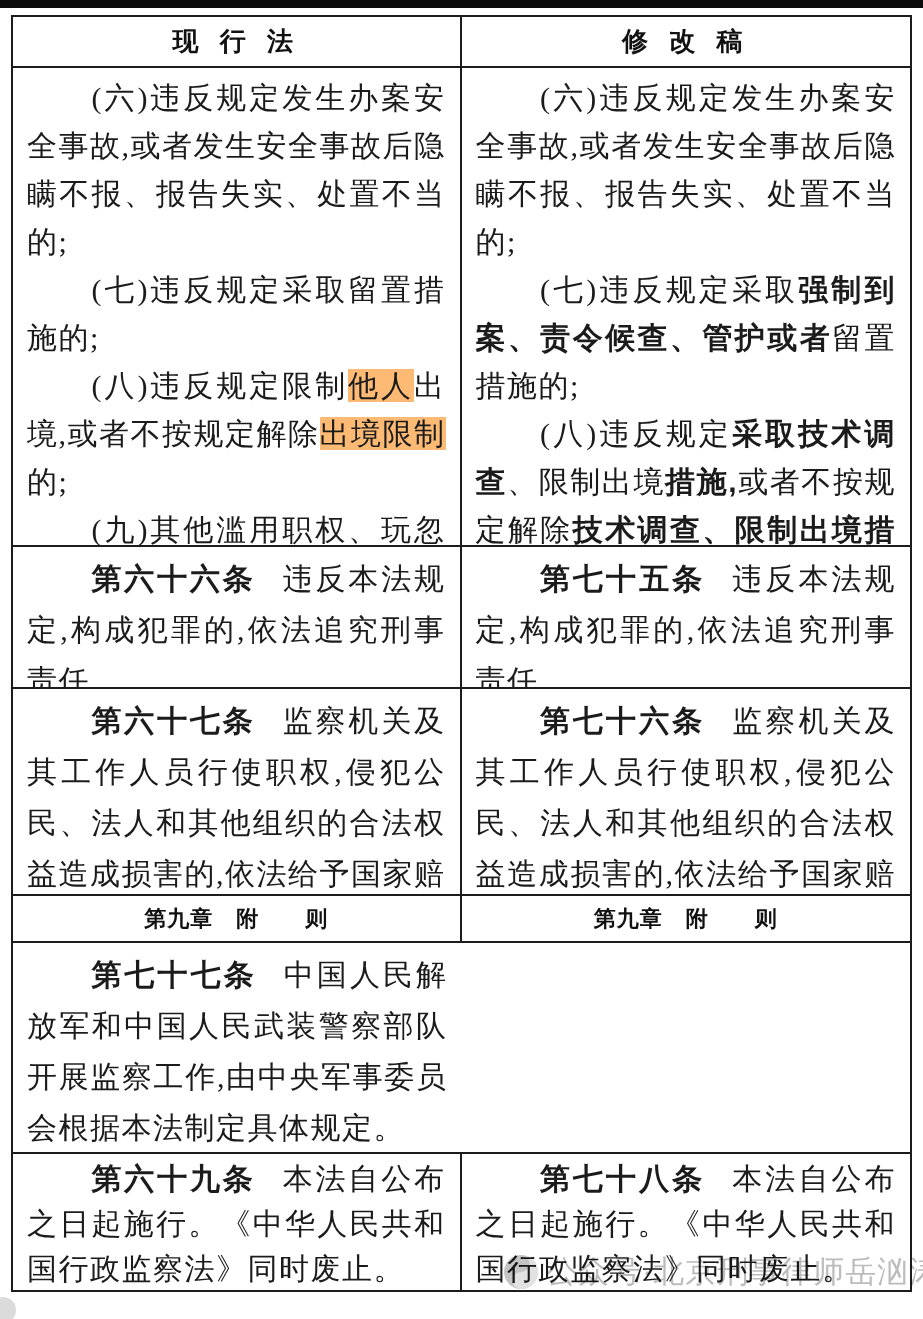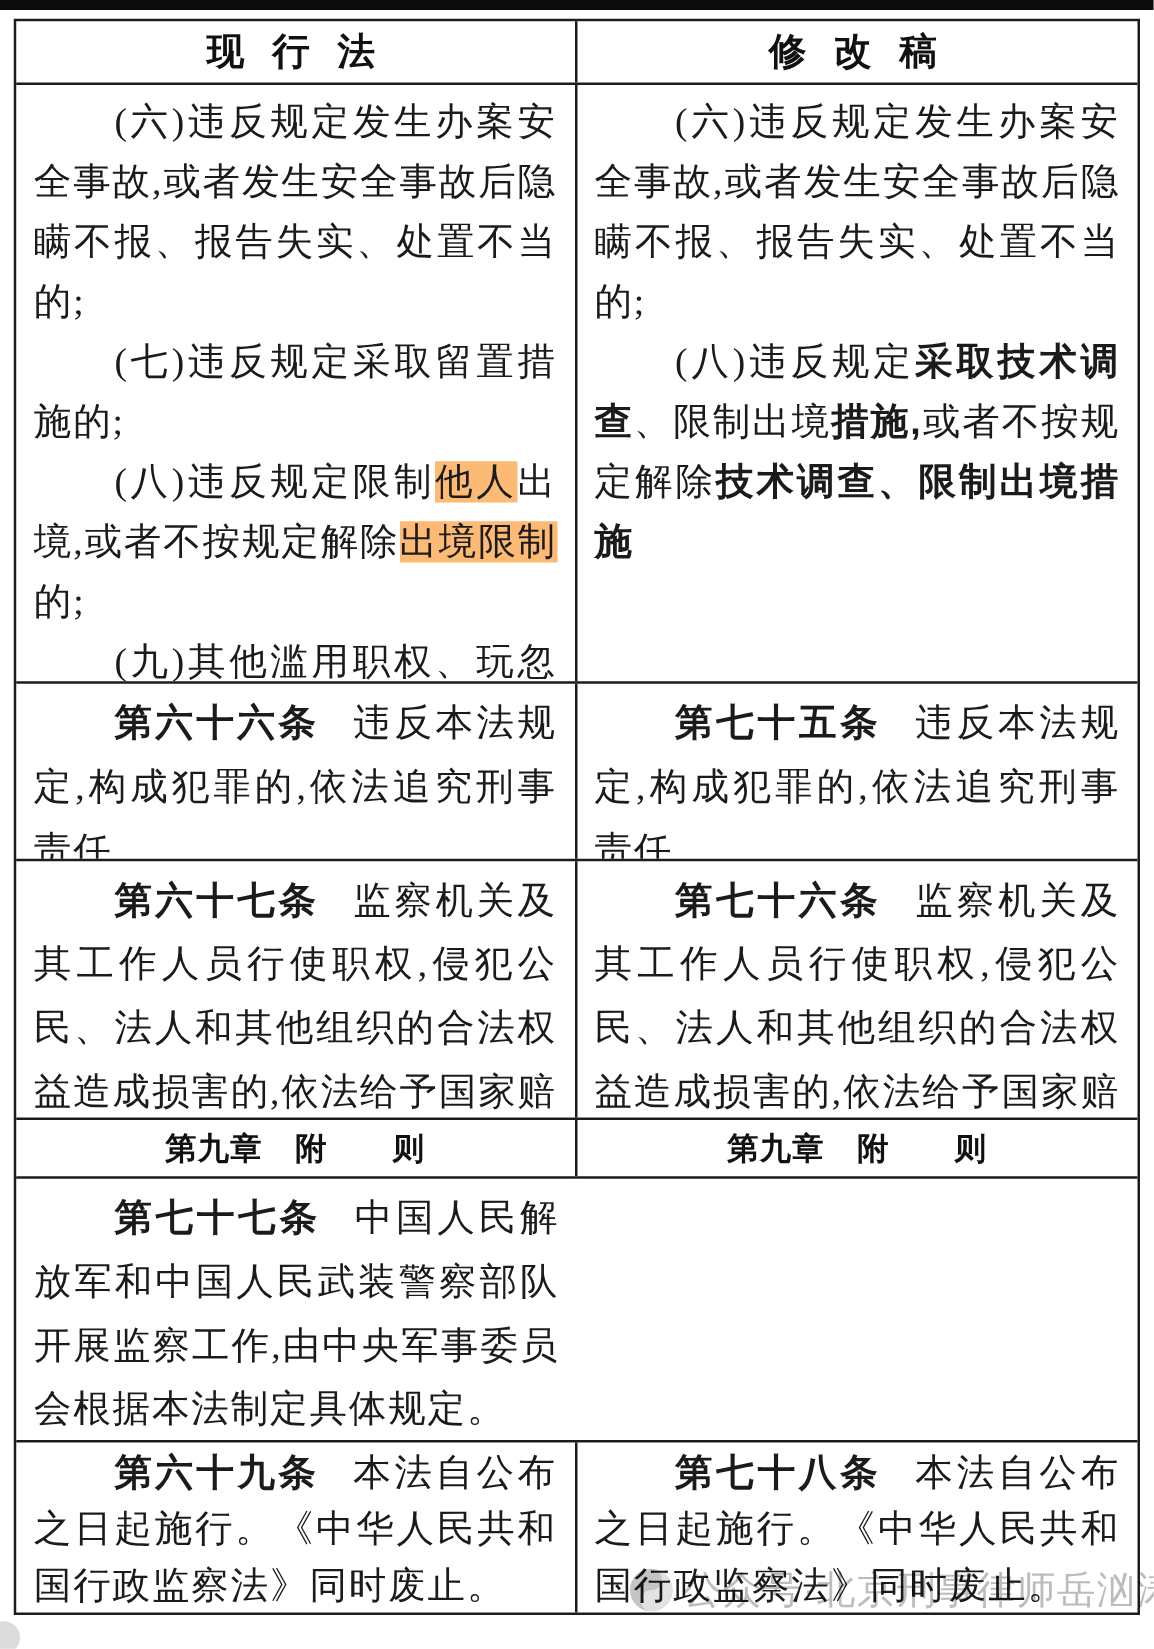--- a/index.html
+++ b/index.html
@@ -18,21 +18,21 @@
   }
   .trow { display:flex; border-top:2px solid #1c1c1c; }
   .trow:first-child { border-top:none; }
   .cell { width:50%; padding:6px 14px 12px 14px; overflow:hidden; }
   .cell.left { border-right:2px solid #1c1c1c; }
 
   .thead { height:49px; }
   .thead .cell { display:flex; align-items:center; justify-content:center; padding:0; }
   .htxt {
     font-family:"Liberation Sans","DejaVu Sans",sans-serif;
-    font-weight:700; font-size:30px; letter-spacing:7px; color:#111;
+    font-weight:700; font-size:26px; letter-spacing:7px; color:#111;
   }
 
   .r-items { height:479px; }
   .r-a1 { height:142px; }
   .r-a2 { height:207px; }
   .r-ch  { height:47px; }
   .r-a3  { height:211px; }
   .r-a4  { height:138px; padding-top:0; }
   .r-a4 .cell { padding-top:2px; }
 
@@ -50,21 +50,21 @@
   }
   .hl { background:#fdba74; }
   .artnum {
     font-family:"Liberation Sans","DejaVu Sans",sans-serif;
     font-weight:700; margin-right:0.9em;
   }
 
   .chapter-cell { display:flex; align-items:center; justify-content:center; padding:0; }
   .chtxt {
     font-family:"Liberation Sans","DejaVu Sans",sans-serif;
-    font-weight:700; font-size:25px; color:#111; letter-spacing:1px;
+    font-weight:700; font-size:22px; color:#111; letter-spacing:1px;
     white-space:pre;
   }
 
   .watermark {
     position:absolute; left:503px; top:1251px;
     display:flex; align-items:center; gap:7px;
     mix-blend-mode:multiply; opacity:0.6; pointer-events:none;
   }
   .wm-logo svg { display:block; }
   .wm-text {
@@ -94,20 +94,21 @@
 
   <div class="trow r-items">
     <div class="cell left">
       <p class="law"><span>(六)违反规定发生办案安全事故,或者发生安全事故后隐瞒不报、报告失实、处置不当的;</span></p>
       <p class="law"><span>(七)违反规定采取留置措施的;</span></p>
       <p class="law"><span>(八)违反规定限制</span><span class="hl">他人</span><span>出境,或者不按规定解除</span><span class="hl">出境限制</span><span>的;</span></p>
       <p class="law"><span>(九)其他滥用职权、玩忽职守、徇私舞弊的行为。</span></p>
     </div>
     <div class="cell">
       <p class="law"><span>(六)违反规定发生办案安全事故,或者发生安全事故后隐瞒不报、报告失实、处置不当的;</span></p>
+      <p class="law"><span>(七)违反规定采取</span><span class="b">强制到案、责令候查、管护或者</span><span>留置措施的;</span></p>
       <p class="law"><span>(八)违反规定</span><span class="b">采取技术调查</span><span>、限制出境</span><span class="b">措施,</span><span>或者不按规定解除</span><span class="b">技术调查、限制出境措施</span></p>
 
     </div>
   </div>
 
   <div class="trow r-a1">
     <div class="cell left">
       <p class="law"><span class="artnum">第六十六条</span><span>违反本法规定,构成犯罪的,依法追究刑事责任。</span></p>
     </div>
     <div class="cell">

